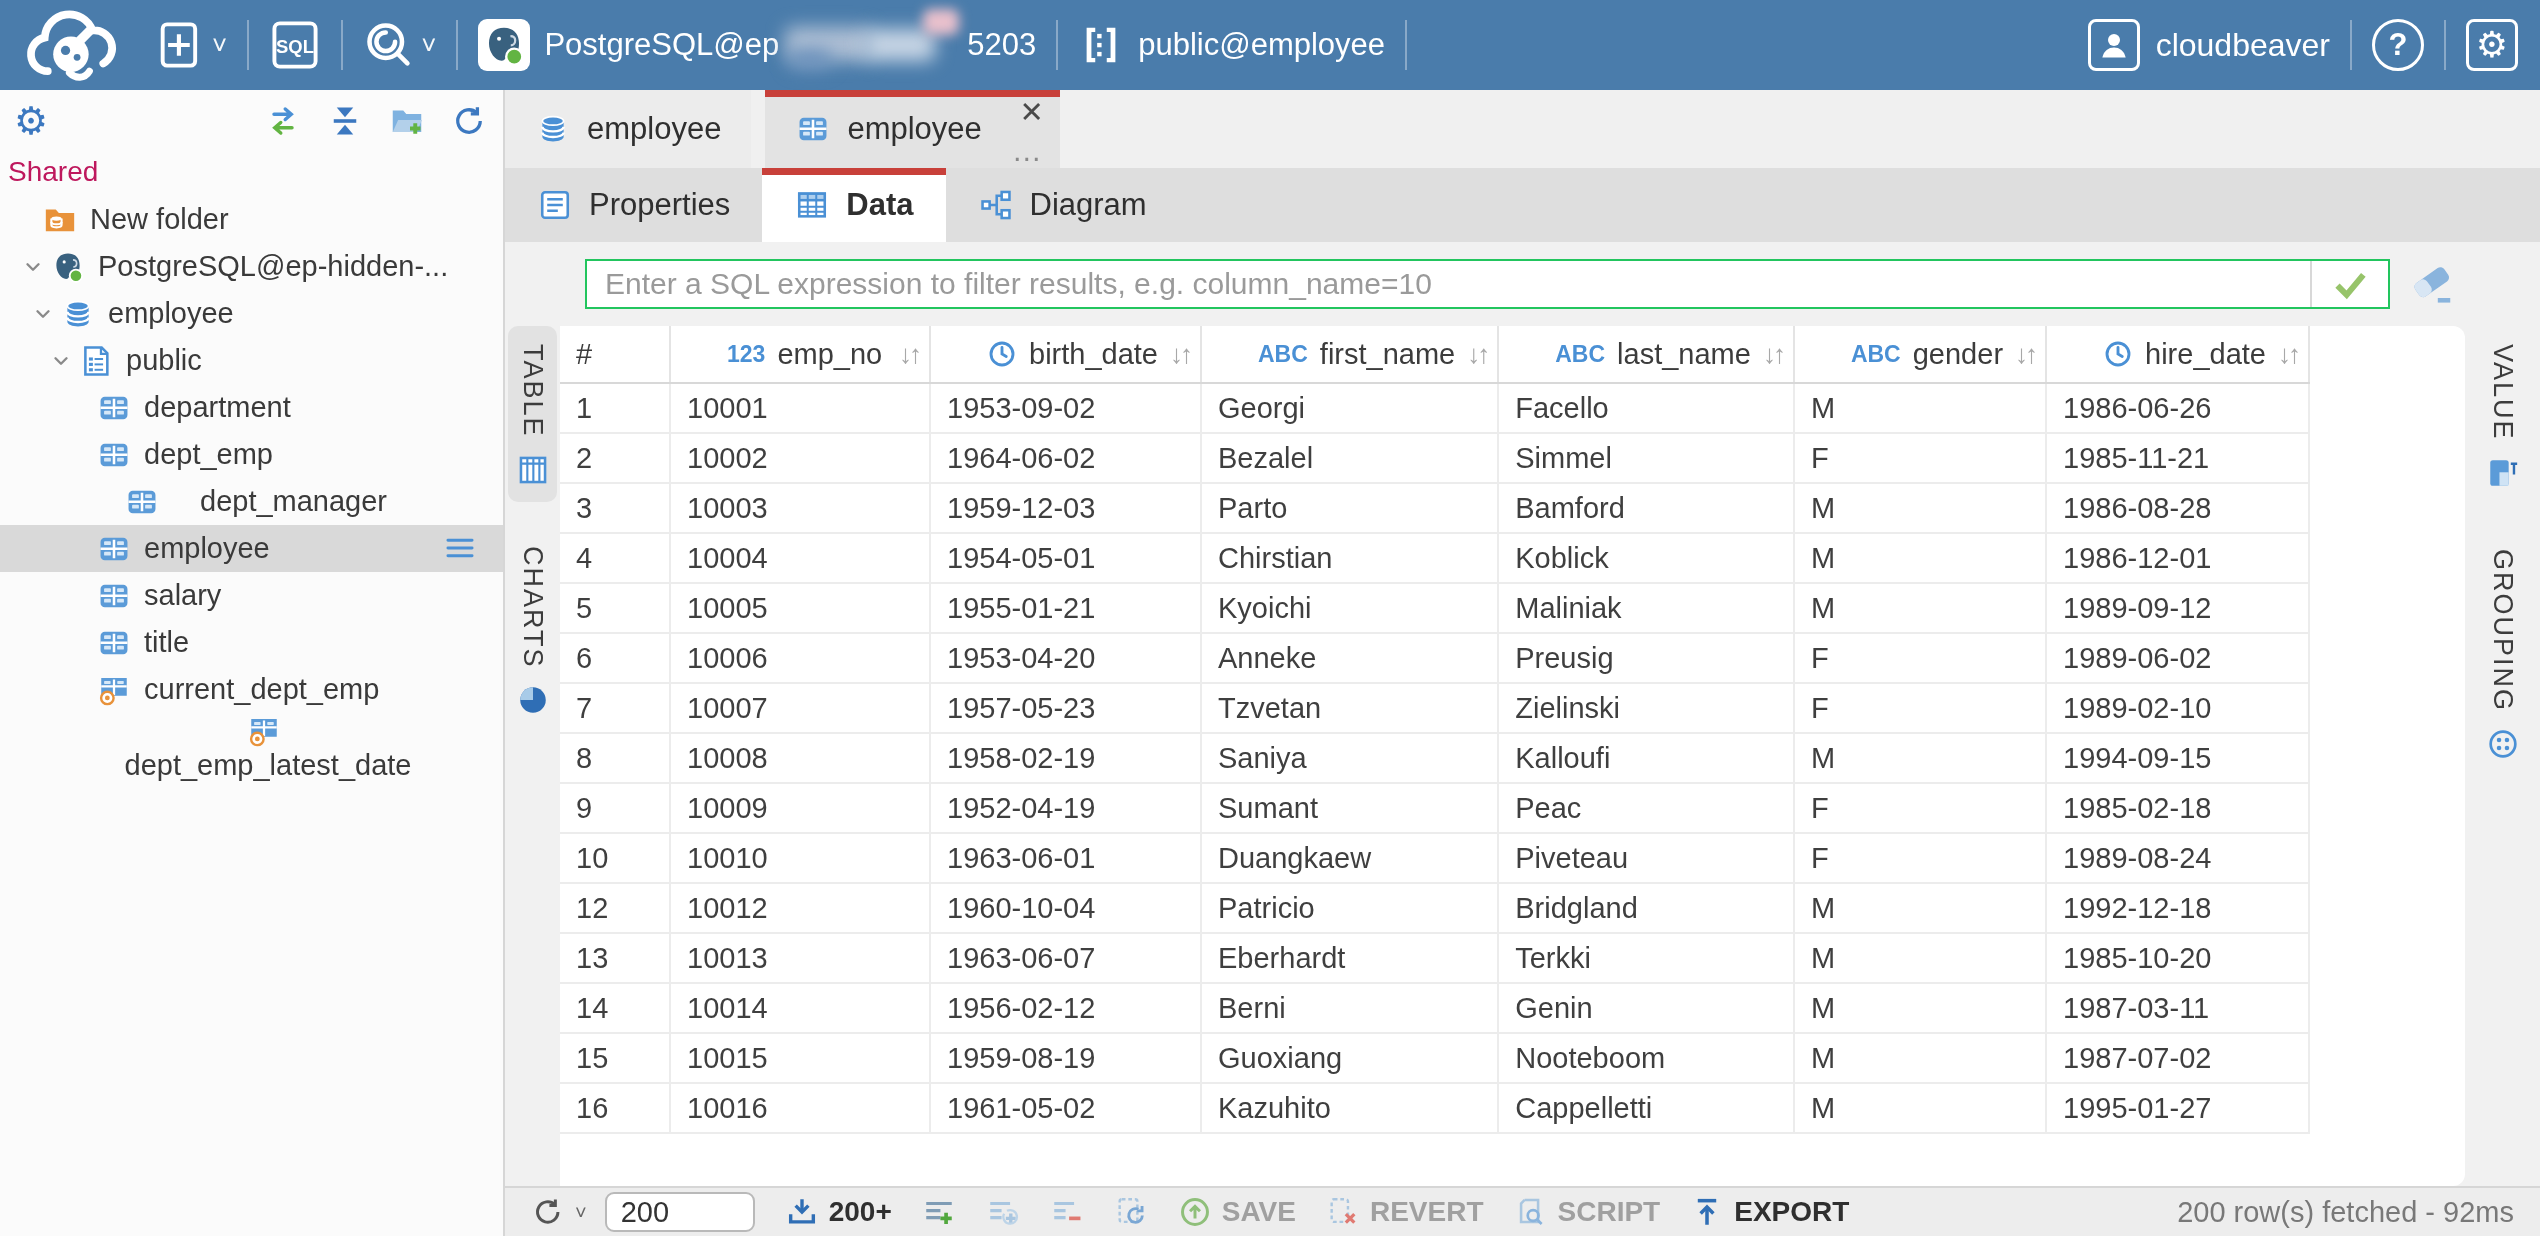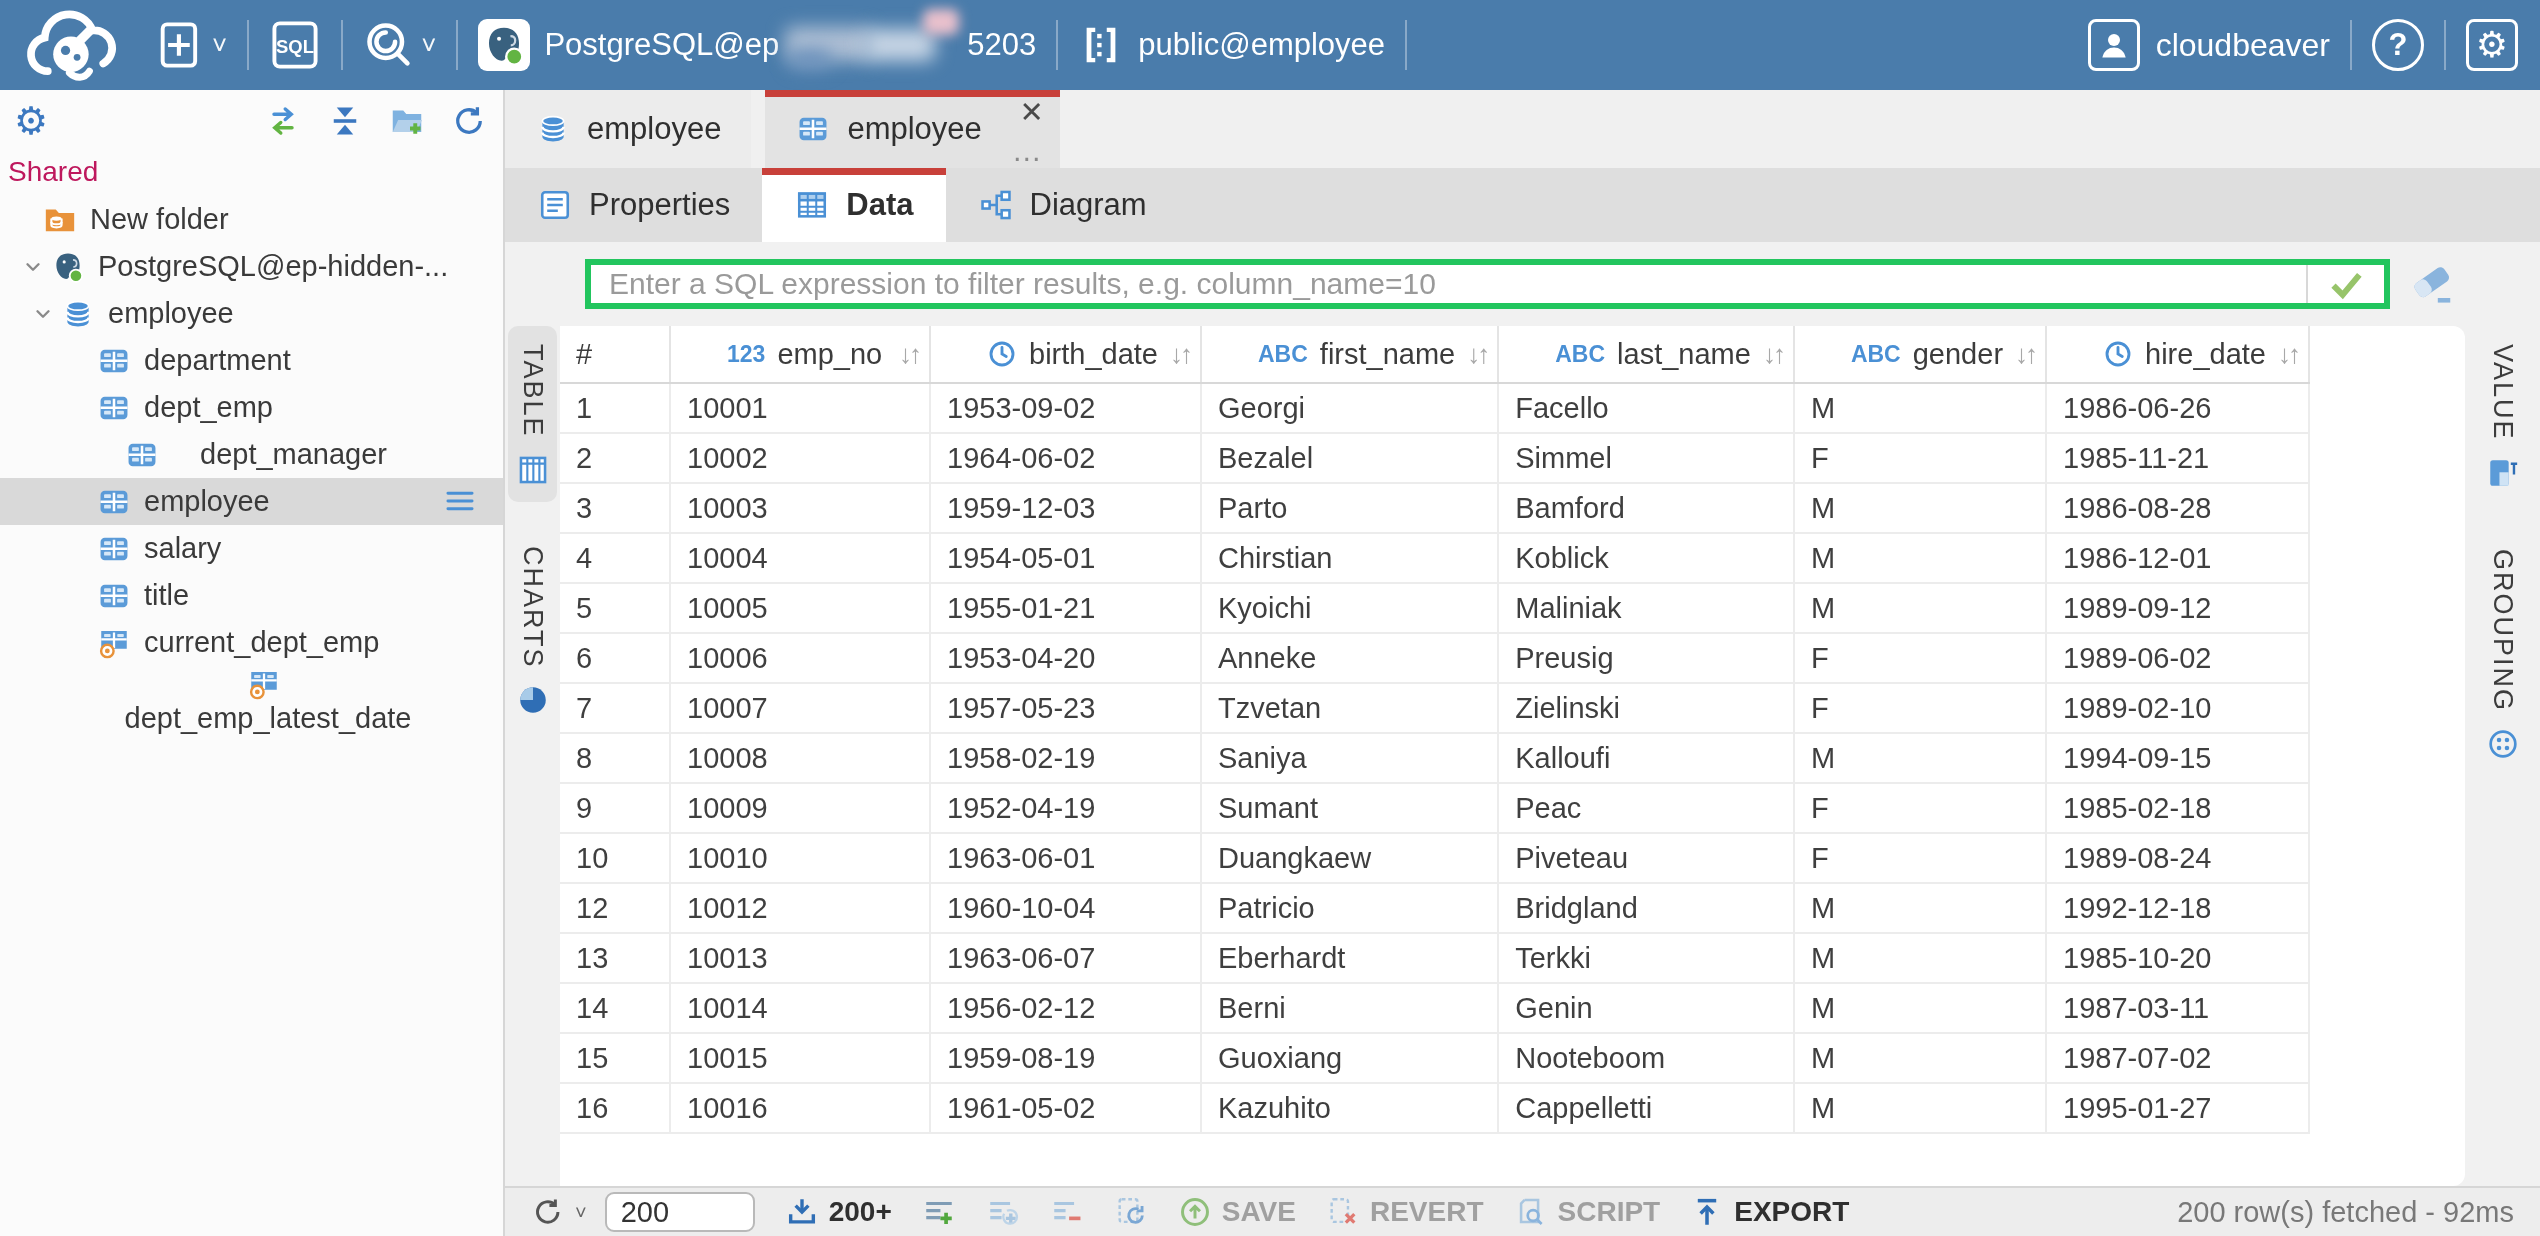--- a/index.html
+++ b/index.html
@@ -59,21 +59,21 @@
   .tab .ticon{margin:0;}
   .tab-close{position:absolute;top:8px;right:16px;font-size:29px;color:#4a4a4a;line-height:1;cursor:pointer;}
   .tab-more{position:absolute;bottom:2px;right:16px;font-size:30px;color:#8a8a8a;line-height:1;letter-spacing:2px;cursor:pointer;}
   .subtabbar{height:74px;background:#dedede;display:flex;align-items:stretch;flex:0 0 auto;}
   .subtab{display:flex;align-items:center;gap:16px;padding:0 32px;font-size:31px;color:#2f2f2f;cursor:pointer;}
   .subtab.active{background:#fff;box-shadow:inset 0 7px 0 var(--red);font-weight:bold;}
   .subtab .ticon{margin:0;}
 
   
   .filterbar{height:84px;display:flex;align-items:center;padding:0 84px 0 80px;flex:0 0 auto;}
-  .filter-box{flex:1;height:50px;background:#fff;border:6px solid #22c55e;display:flex;align-items:stretch;}
+  .filter-box{flex:1;height:50px;background:#fff;border:2px solid #22c55e;display:flex;align-items:stretch;}
   .filter-box input{flex:1;border:none;outline:none;font-size:30px;color:#444;padding:0 18px;font-family:"Liberation Sans",sans-serif;}
   .filter-box input::placeholder{color:#9a9a9a;}
   .filter-apply{width:78px;border-left:2px solid #d8d8d8;display:flex;align-items:center;justify-content:center;cursor:pointer;}
   .filter-apply svg{width:40px;height:40px;}
   .eraser{margin-left:20px;width:46px;height:46px;cursor:pointer;}
   .eraser svg{width:46px;height:46px;}
 
   
   .dataarea{flex:1;display:flex;min-height:0;}
   .vstrip{width:55px;flex:0 0 auto;display:flex;flex-direction:column;align-items:center;}
@@ -272,20 +272,42 @@
             </span>
             <span class="ticon">
               <svg viewBox="0 0 24 24">
                 <path d="M4.5 6.3v11.2c0 1.9 3.4 3.3 7.5 3.3s7.5-1.4 7.5-3.3V6.3" fill="#4a90d5"></path>
                 <ellipse cx="12" cy="6.3" rx="7.5" ry="3" fill="#4a90d5"></ellipse>
                 <path d="M4.5 10.4c0 1.9 3.4 3.3 7.5 3.3s7.5-1.4 7.5-3.3M4.5 14.4c0 1.9 3.4 3.3 7.5 3.3s7.5-1.4 7.5-3.3" fill="none" stroke="#fff" stroke-width="1.7"></path>
                 <ellipse cx="12" cy="6.3" rx="7.5" ry="3" fill="none" stroke="#fff" stroke-width="1.2"></ellipse>
               </svg>
             </span>
             <span>employee</span>
+          </div>
+          <div class="tree-row" style="padding-left: 48px;">
+            <span class="tw">
+              <svg viewBox="0 0 24 24">
+                <path d="M6 9l6 6 6-6" fill="none" stroke="#8a8a8a" stroke-width="2.6" stroke-linecap="round" stroke-linejoin="round"></path>
+              </svg>
+            </span>
+            <span class="ticon">
+              <svg viewBox="0 0 24 24">
+                <path d="M4.5 2.5H16l4 4v15H4.5z" fill="#fff" stroke="#4a90d5" stroke-width="1.8"></path>
+                <path d="M15.5 2.8V7h4.2" fill="none" stroke="#4a90d5" stroke-width="1.6"></path>
+                <g fill="#4a90d5">
+                  <rect x="7" y="9.5" width="2.8" height="2.2"></rect>
+                  <rect x="11" y="9.9" width="6" height="1.4"></rect>
+                  <rect x="7" y="13.3" width="2.8" height="2.2"></rect>
+                  <rect x="11" y="13.7" width="6" height="1.4"></rect>
+                  <rect x="7" y="17.1" width="2.8" height="2.2"></rect>
+                  <rect x="11" y="17.5" width="6" height="1.4"></rect>
+                </g>
+              </svg>
+            </span>
+            <span>public</span>
           </div>
           <div class="tree-row" style="padding-left: 66px;">
             <span class="tw"></span>
             <span class="ticon">
               <svg viewBox="0 0 24 24">
                 <rect x="2.5" y="4" width="19" height="16" rx="3" fill="#5b9bd8"></rect>
                 <path d="M2.5 11.8h19M12 5.5v13" stroke="#fff" stroke-width="1.8"></path>
                 <rect x="5" y="6.6" width="4.8" height="2.6" rx="0.6" fill="#d6e8f8"></rect>
                 <rect x="14.2" y="6.6" width="4.8" height="2.6" rx="0.6" fill="#d6e8f8"></rect>
                 <rect x="5" y="14" width="4.8" height="2.6" rx="0.6" fill="#d6e8f8"></rect>

